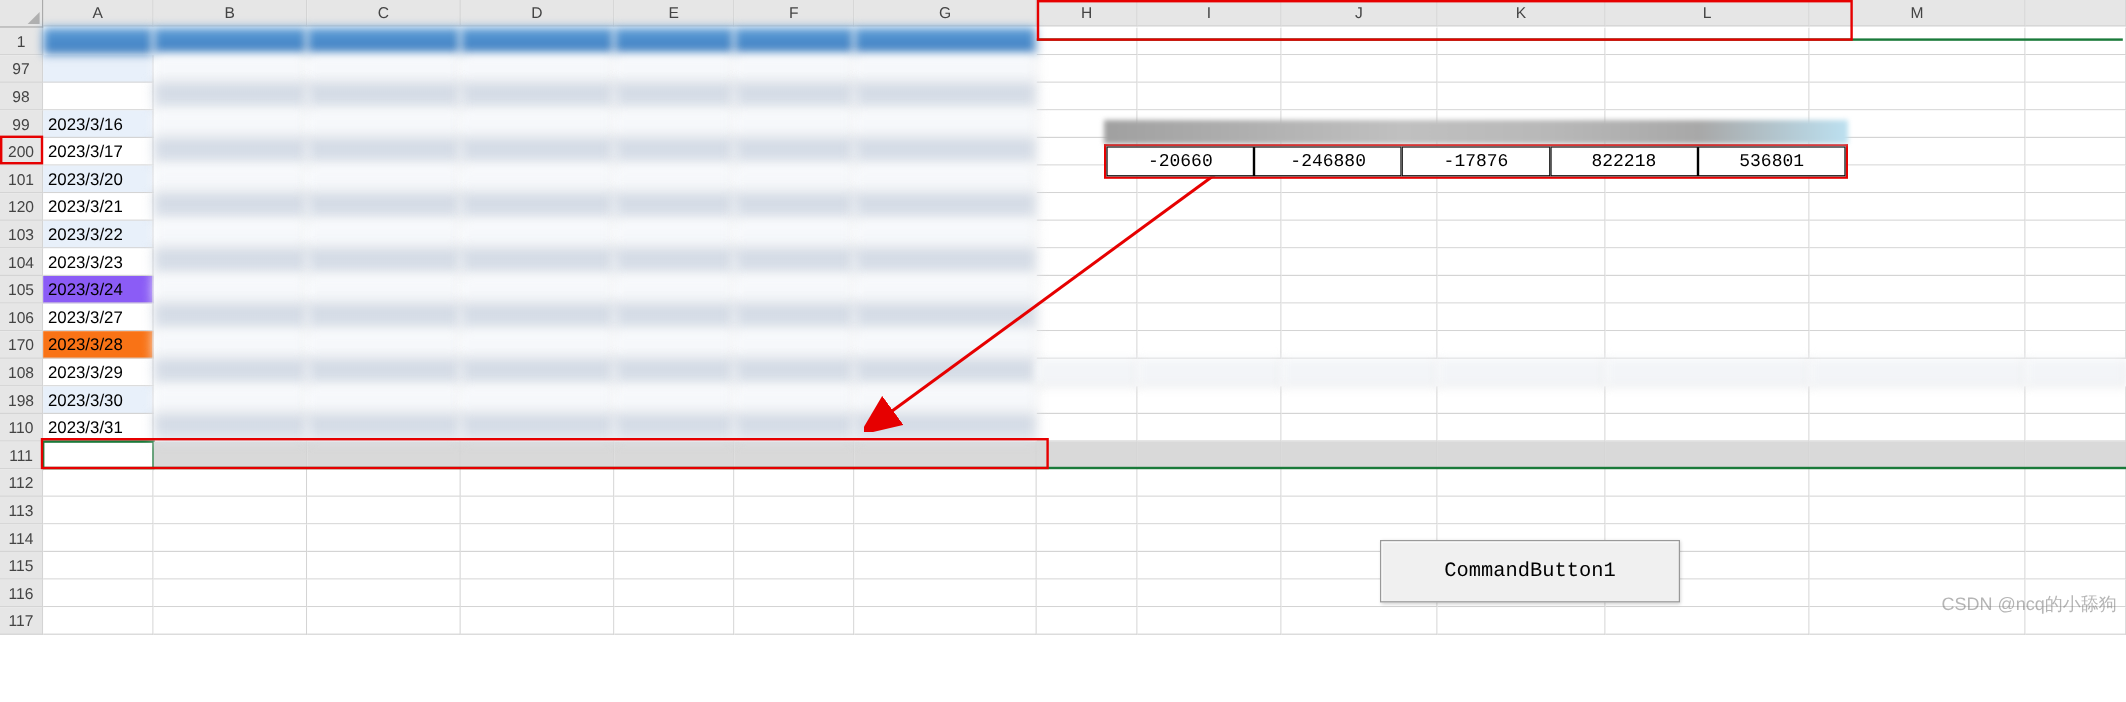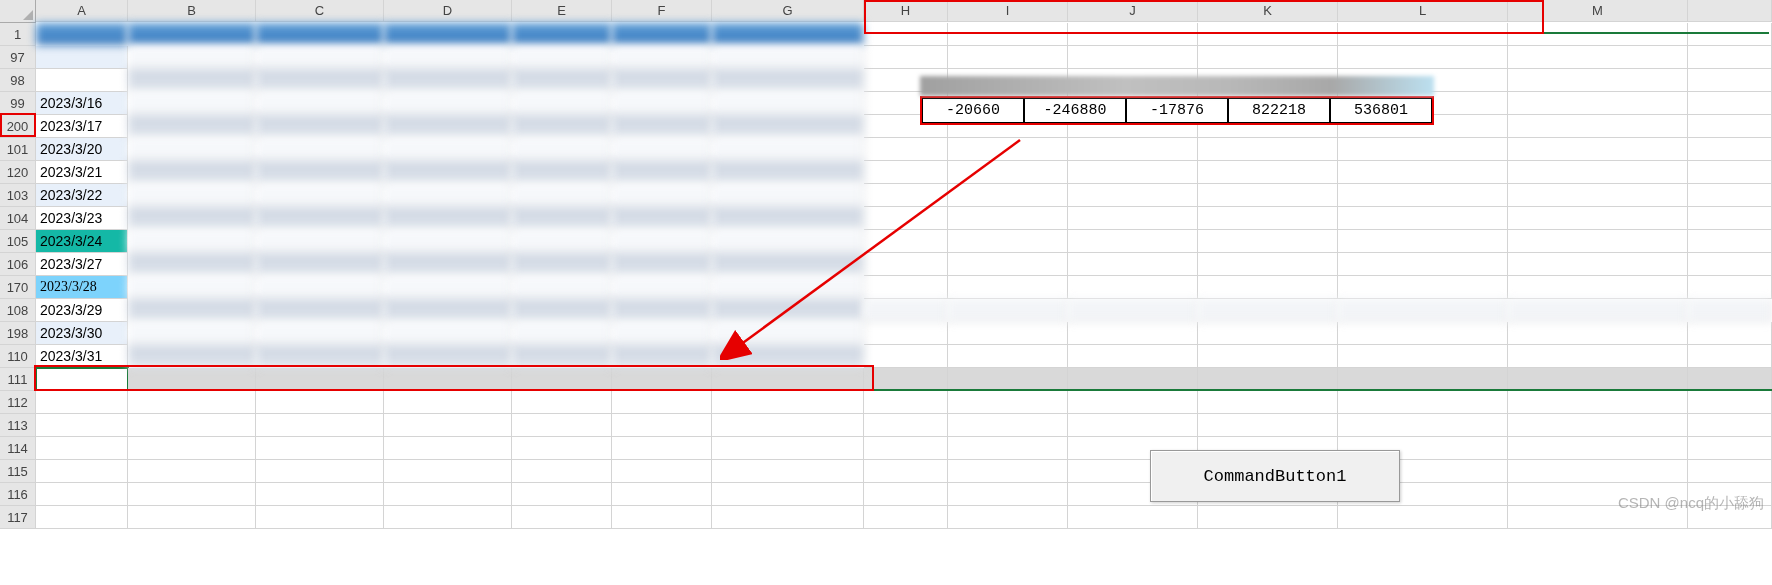--- a/index.html
+++ b/index.html
@@ -67,22 +67,22 @@
 .greenline {
   position: absolute;
   background: #1a7a3a;
   height: 2px;
   z-index: 40;
 }
 
 .callout-box {
   position: absolute;
   left: 920px;
-  top: 76px;
-  width: 514px;
+  top: 100px;
+  width: 620px;
   z-index: 60;
 }
 .callout-hdr {
   height: 20px;
   background: linear-gradient(to right, #a0a0a0, #b0b0b0, #c0c0c0, #b8b8b8, #a8a8a8, #bce0f0);
   filter: blur(2px);
 }
 .callout-table {
   display: grid;
   grid-template-columns: repeat(5, 1fr);
@@ -285,21 +285,21 @@
     <div class="cell left banded blurcol" style="background: rgb(238, 243, 249); filter: blur(5px);"></div>
     <div class="cell left banded blurcol" style="background: rgb(238, 243, 249); filter: blur(5px);"></div>
     <div class="cell left"></div>
     <div class="cell left"></div>
     <div class="cell left"></div>
     <div class="cell left"></div>
     <div class="cell left"></div>
     <div class="cell left"></div>
     <div class="cell left"></div>
     <div class="rowhdr">105</div>
-    <div class="cell left banded" style="background: #14b8a6;">2023/3/24</div>
+    <div class="cell left banded" style="background: #8b5cf6;">2023/3/24</div>
     <div class="cell left banded blur-white" style="background: rgb(221, 230, 242); filter: blur(5px);"></div>
     <div class="cell left banded blur-white" style="background: rgb(221, 230, 242); filter: blur(5px);"></div>
     <div class="cell left banded blur-white" style="background: rgb(221, 230, 242); filter: blur(5px);"></div>
     <div class="cell left banded blur-white" style="background: rgb(221, 230, 242); filter: blur(5px);"></div>
     <div class="cell left banded blur-white" style="background: rgb(221, 230, 242); filter: blur(5px);"></div>
     <div class="cell left banded blur-white" style="background: rgb(221, 230, 242); filter: blur(5px);"></div>
     <div class="cell left"></div>
     <div class="cell left"></div>
     <div class="cell left"></div>
     <div class="cell left"></div>
@@ -315,21 +315,21 @@
     <div class="cell left banded blurcol" style="background: rgb(238, 243, 249); filter: blur(5px);"></div>
     <div class="cell left banded blurcol" style="background: rgb(238, 243, 249); filter: blur(5px);"></div>
     <div class="cell left"></div>
     <div class="cell left"></div>
     <div class="cell left"></div>
     <div class="cell left"></div>
     <div class="cell left"></div>
     <div class="cell left"></div>
     <div class="cell left"></div>
     <div class="rowhdr">170</div>
-    <div class="cell left banded" style="background: #7dd3fc; font-family: Liberation Serif, serif;">2023/3/28</div>
+    <div class="cell left banded" style="background: #f97316;">2023/3/28</div>
     <div class="cell left banded blur-white" style="background: rgb(221, 230, 242); filter: blur(5px);"></div>
     <div class="cell left banded blur-white" style="background: rgb(221, 230, 242); filter: blur(5px);"></div>
     <div class="cell left banded blur-white" style="background: rgb(221, 230, 242); filter: blur(5px);"></div>
     <div class="cell left banded blur-white" style="background: rgb(221, 230, 242); filter: blur(5px);"></div>
     <div class="cell left banded blur-white" style="background: rgb(221, 230, 242); filter: blur(5px);"></div>
     <div class="cell left banded blur-white" style="background: rgb(221, 230, 242); filter: blur(5px);"></div>
     <div class="cell left"></div>
     <div class="cell left"></div>
     <div class="cell left"></div>
     <div class="cell left"></div>

